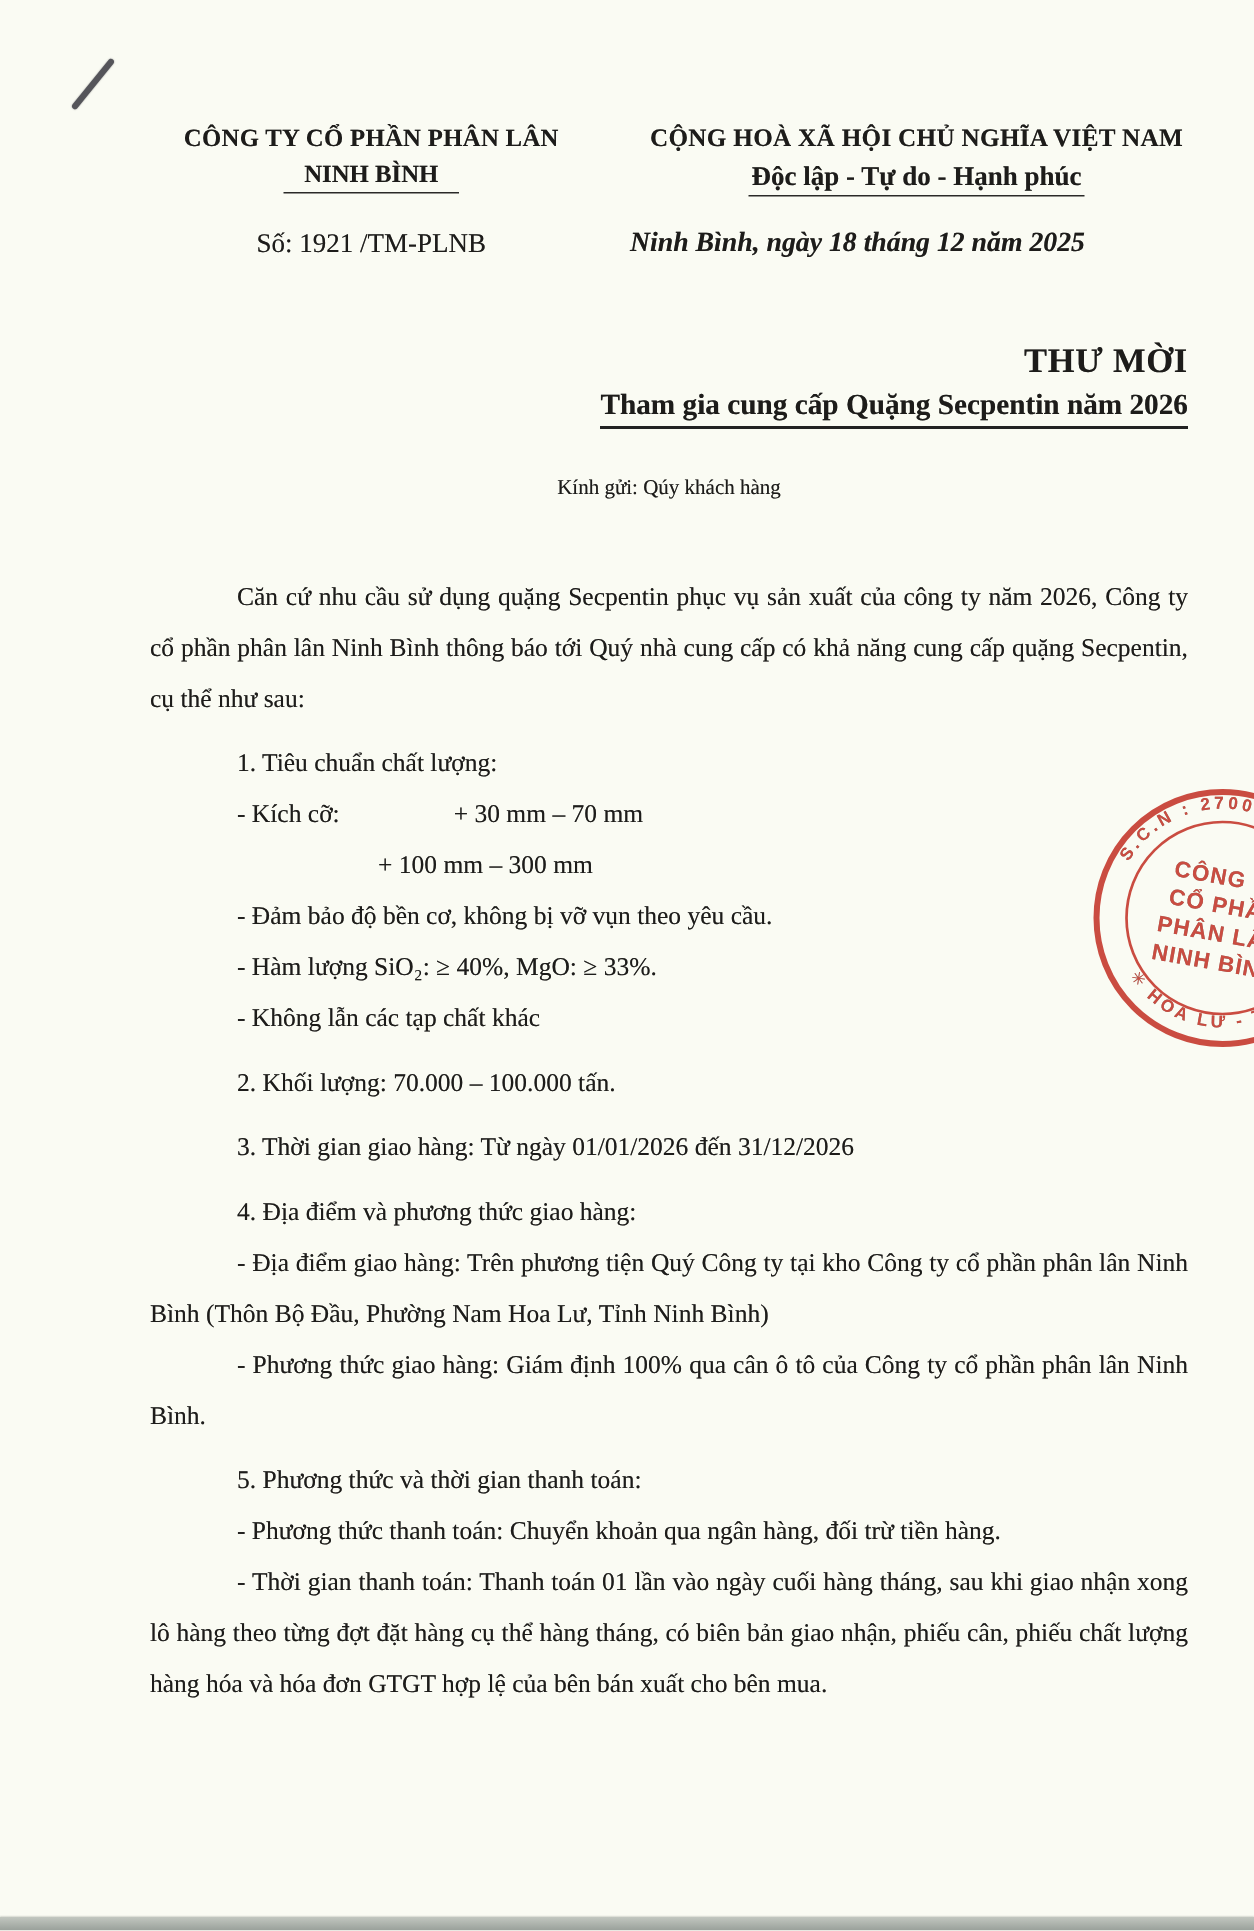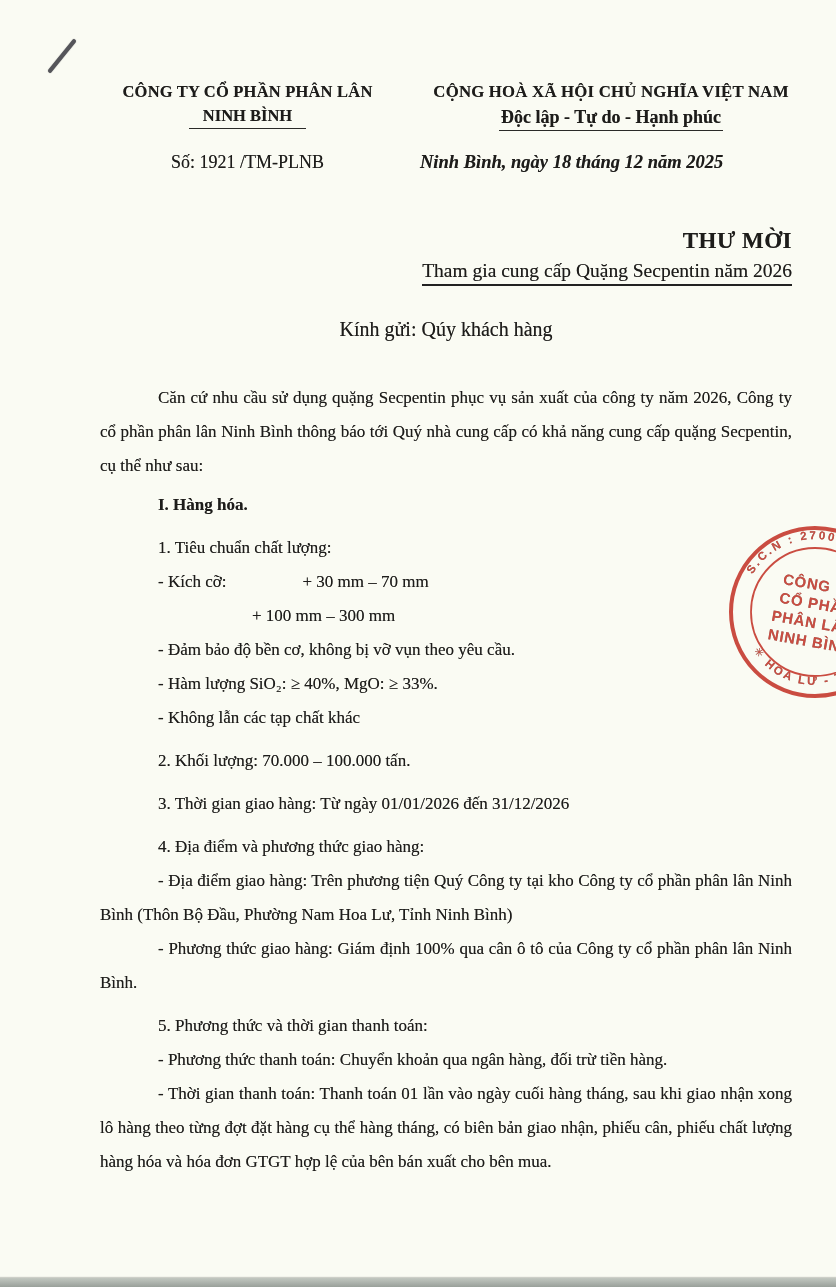--- a/index.html
+++ b/index.html
@@ -27,24 +27,24 @@
   .motto1 { font-weight:bold; font-size:16.8px; margin:0; letter-spacing:.2px; }
   .motto2 { font-weight:bold; font-size:18px; margin:5px 0 0; }
   .motto2 span { display:inline-block; padding:0 2px 2px; border-bottom:1.5px solid #2a2a28; }
   .ref-no { position:absolute; left:110px; top:152px; width:275px; text-align:center;
     font-size:18px; margin:0; }
   .place-date { position:absolute; left:420px; top:152px; width:382px; text-align:left;
     font-size:18.5px; font-style:italic; font-weight:bold; margin:0; }
   
   .title-wrap { position:absolute; top:228px; left:100px; width:692px; text-align:right; }
   .title-main { font-size:23px; font-weight:bold; margin:0; letter-spacing:.5px; }
-  .title-sub { font-size:19.5px; font-weight:normal; margin:6px 0 0; }
+  .title-sub { font-size:19.5px; font-weight:bold; margin:6px 0 0; }
   .title-sub span { display:inline-block; padding-bottom:2px; border-bottom:2px solid #222; }
   .salutation { position:absolute; top:318px; left:100px; width:692px; text-align:center;
-    font-size:20px; margin:0; }
+    font-size:14px; margin:0; }
   
   .body-col { position:absolute; top:381px; left:100px; width:692px;
     font-size:17px; line-height:34px; }
   .body-col p { margin:0; text-align:justify; text-indent:58px; }
   .bold { font-weight:bold; }
   .mt-sm { margin-top:5px !important; }
   .mt-md { margin-top:9px !important; }
   .size-line { text-indent:58px; }
   .size-val { display:inline-block; margin-left:18px; }
   .size-line2 { text-indent:152px !important; text-align:center; }
@@ -86,21 +86,20 @@
 
   <div class="title-wrap">
     <h1 class="title-main">THƯ MỜI</h1>
     <h2 class="title-sub"><span>Tham gia cung cấp Quặng Secpentin năm 2026</span></h2>
   </div>
 
   <p class="salutation">Kính gửi: Qúy khách hàng</p>
 
   <div class="body-col">
     <p>Căn cứ nhu cầu sử dụng quặng Secpentin phục vụ sản xuất của công ty năm 2026, Công ty cổ phần phân lân Ninh Bình thông báo tới Quý nhà cung cấp có khả năng cung cấp quặng Secpentin, cụ thể như sau:</p>
-    <p class="bold mt-sm no-just">I. Hàng hóa.</p>
     <p class="mt-md no-just">1. Tiêu chuẩn chất lượng:</p>
     <p class="size-line no-just"><span>- Kích cỡ:</span><span class="size-val">+ 30 mm – 70 mm</span></p>
     <p class="size-line2">+ 100 mm – 300 mm</p>
     <p class="no-just">- Đảm bảo độ bền cơ, không bị vỡ vụn theo yêu cầu.</p>
     <p class="no-just">- Hàm lượng SiO₂: ≥ 40%, MgO: ≥ 33%.</p>
     <p class="no-just">- Không lẫn các tạp chất khác</p>
     <p class="mt-md no-just">2. Khối lượng: 70.000 – 100.000 tấn.</p>
     <p class="mt-md no-just">3. Thời gian giao hàng: Từ ngày 01/01/2026 đến 31/12/2026</p>
     <p class="mt-md no-just">4. Địa điểm và phương thức giao hàng:</p>
     <p>- Địa điểm giao hàng: Trên phương tiện Quý Công ty tại kho Công ty cổ phần phân lân Ninh Bình (Thôn Bộ Đầu, Phường Nam Hoa Lư, Tỉnh Ninh Bình)</p>

